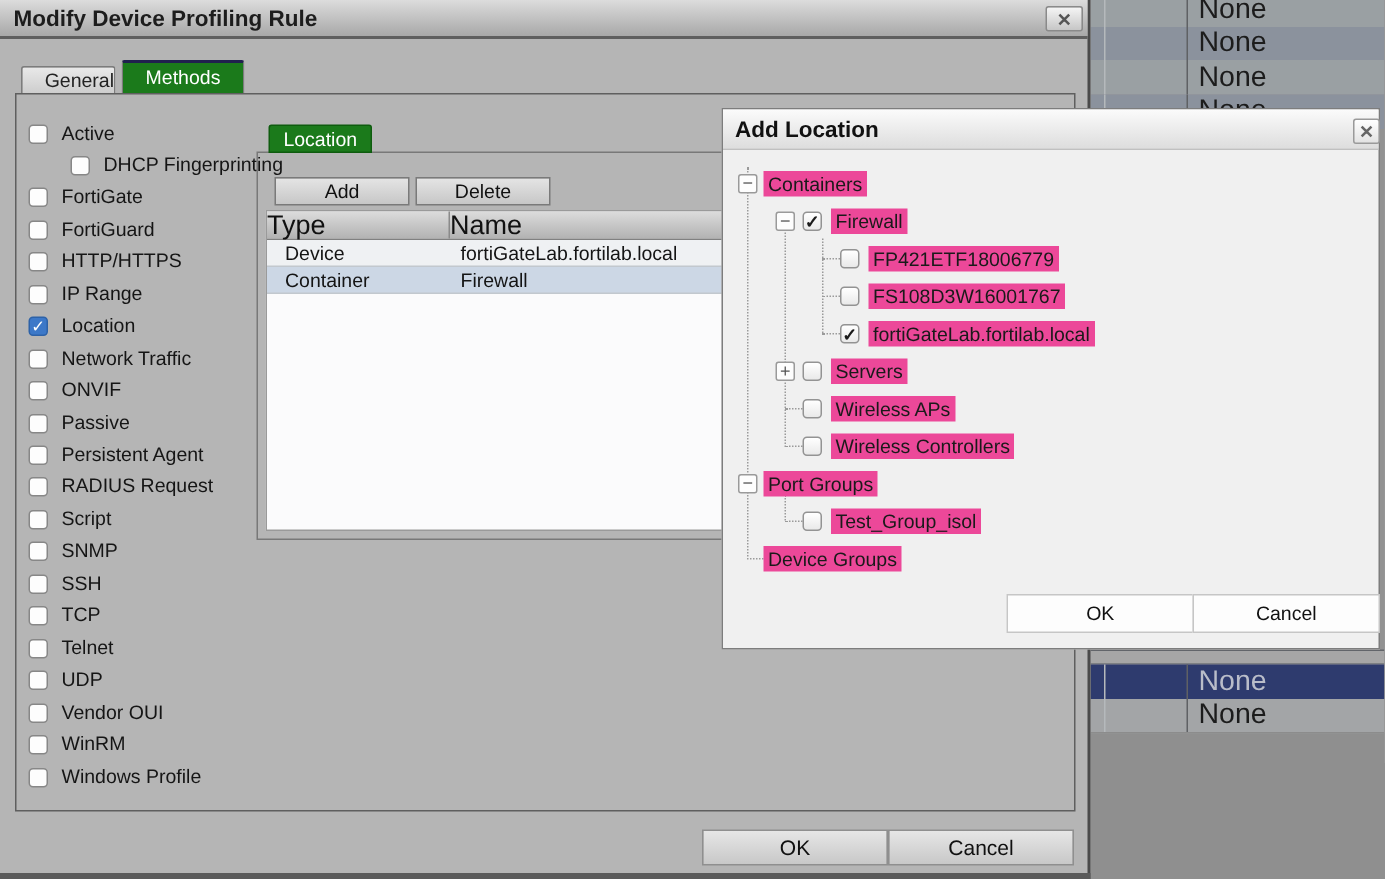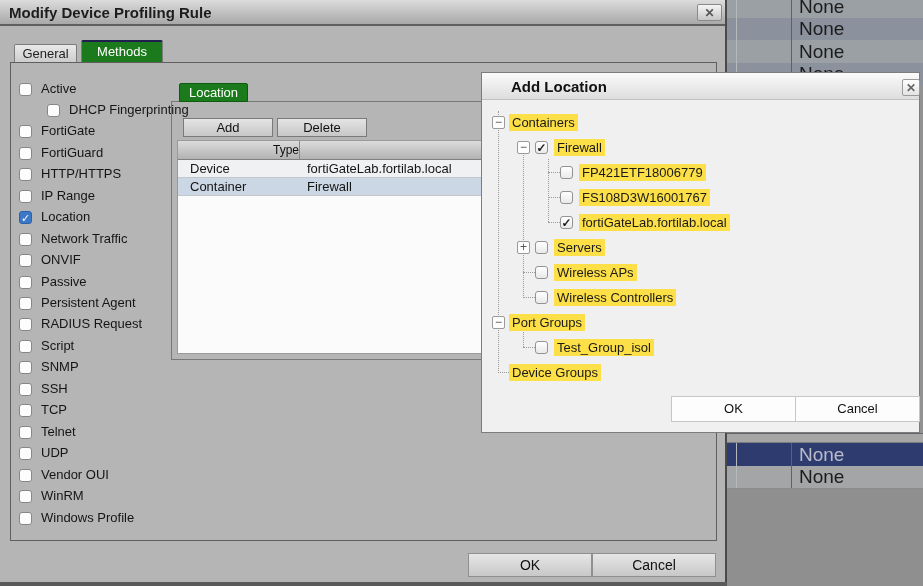--- a/index.html
+++ b/index.html
@@ -19,52 +19,52 @@
   .bg-sel{background:var(--navy_row);} .bg-sel .txt{color:#b9bdc9;}
   .bg-norm{background:#a3a5a7;border-bottom:1px solid #8c8c8c;}
   .bg-rest{position:absolute;left:0;top:489px;width:196px;height:97px;background:#8f8f8f;}
 
   
   .dialog{position:absolute;left:0;top:0;width:727px;height:586px;background:#b5b5b5;border-right:2px solid #4a4a4a;}
   .titlebar{position:absolute;left:0;top:0;width:100%;height:26px;background:linear-gradient(#dcdcdc,#a8a8a8);border-bottom:2px solid #5f5f5f;display:flex;align-items:center;}
   .titlebar .ttl{font-size:15px;font-weight:bold;color:#1d1d1d;padding-left:9px;}
   .win-close{position:absolute;left:697px;top:4px;width:25px;height:17px;background:linear-gradient(#f5f5f5,#c6c6c6);border:1px solid #8a8a8a;border-radius:2px;font-size:12px;font-weight:bold;color:#555;line-height:14px;text-align:center;padding:0;cursor:pointer;}
   .tab{position:absolute;font-size:13px;text-align:center;border:1px solid #7c7c7c;border-bottom:none;border-radius:2px 2px 0 0;}
-  .tab-plain{background:linear-gradient(#e9e9e9,#cdcdcd);color:#222;line-height:17px;}
+  .tab-plain{background:linear-gradient(#e9e9e9,#cdcdcd);color:#222;line-height:17px;text-align:right;}
   .tab-active{background:var(--accent_green);color:#fff;border-top:2px solid #20204e;line-height:19px;}
   .content-panel{position:absolute;left:10px;top:62px;width:707px;height:479px;border:1px solid #5f5f5f;}
   .method-row{position:absolute;left:8px;height:21px;display:flex;align-items:flex-end;gap:9px;white-space:nowrap;}
   .cb{width:13px;height:13px;border:1px solid #878787;border-radius:3px;background:#fdfdfd;flex:0 0 13px;font-size:11px;line-height:12px;text-align:center;color:#fff;}
   .cb-blue{background:var(--checkbox_blue);border-color:#2d62a8;}
   .method-label{font-size:13px;color:#151515;}
   .groupbox{position:absolute;left:160px;top:38px;width:544px;height:259px;border:1px solid #787878;}
   .loc-tab{position:absolute;left:168px;top:20px;width:69px;height:19px;background:var(--accent_green);border:1px solid #0e5c0e;border-radius:2px 2px 0 0;color:#fff;font-size:13px;text-align:center;line-height:18px;}
   .small-btn{position:absolute;top:55px;width:90px;height:19px;background:linear-gradient(#e4e4e4,#c7c7c7);border:1px solid #7a7a7a;font-size:13px;color:#111;text-align:center;line-height:17px;padding:0;cursor:pointer;}
   .listbox{position:absolute;left:166px;top:77px;width:466px;height:214px;background:#fbfbfc;border:1px solid #9a9a9a;}
   .tbl-head{display:flex;height:19px;background:linear-gradient(#dcdcdc,#b2b2b2);border-bottom:1px solid #808080;}
-  .tbl-head .hc{font-size:12px;color:#111;text-align:right;line-height:18px;}
+  .tbl-head .hc{font-size:18px;color:#111;text-align:left;line-height:18px;}
   .hc-type{width:122px;border-right:1px solid #8a8a8a;}
   .hc-name{flex:1;}
   .tbl-row{display:flex;height:18px;font-size:13px;color:#141414;border-bottom:1px solid #c2c8ce;}
   .tbl-row .c1{width:122px;padding-left:12px;line-height:17px;}
   .tbl-row .c2{flex:1;padding-left:7px;line-height:17px;}
   .row-sel{background:var(--selected_row);}
   .row-norm{background:#eff1f3;}
   .dlg-footer-btn{position:absolute;top:553px;width:124px;height:24px;background:linear-gradient(#e6e6e6,#c8c8c8);border:1px solid #8f8f8f;font-size:14px;color:#111;text-align:center;line-height:22px;padding:0;cursor:pointer;}
   .dlg-bottom-edge{position:absolute;left:0;top:582px;width:727px;height:4px;background:#5a5a5a;}
 
   
   .modal{position:absolute;left:481px;top:72px;width:439px;height:361px;background:#f0f0f0;border:1px solid #7d7d7d;}
   .modal-header{position:absolute;left:0;top:0;width:100%;height:27px;background:linear-gradient(#fbfbfb,#dddddd);border-bottom:1px solid #c0c0c0;display:flex;align-items:center;}
-  .modal-header .ttl{font-size:15px;font-weight:bold;color:#111;padding-left:29px;}
+  .modal-header .ttl{font-size:15px;font-weight:bold;color:#111;padding-left:8px;}
   .modal-close{position:absolute;left:420px;top:6px;width:18px;height:17px;background:linear-gradient(#ffffff,#e3e3e3);border:1px solid #9a9a9a;border-radius:2px;font-size:12px;font-weight:bold;color:#666;line-height:14px;text-align:center;padding:0;cursor:pointer;}
   .tree-row{position:absolute;left:0;width:439px;height:25px;}
   .tree-row .exp{position:absolute;top:6px;width:13px;height:13px;background:#fdfdfd;border:1px solid #9a9a9a;border-radius:2px;font-size:12px;line-height:11px;text-align:center;color:#555;cursor:pointer;}
   .tree-row .tcb{position:absolute;top:6px;width:13px;height:13px;background:linear-gradient(#ffffff,#e9e9e9);border:1px solid #939393;border-radius:3px;font-size:12px;font-weight:bold;line-height:12px;text-align:center;color:#1a1a1a;cursor:pointer;}
-  .tree-row .lbl{position:absolute;top:4px;background:#fde047;padding:1px 3px;font-size:13px;color:#1a1a1a;white-space:nowrap;}
+  .tree-row .lbl{position:absolute;top:4px;background:#ec4899;padding:1px 3px;font-size:13px;color:#1a1a1a;white-space:nowrap;}
   .vline{position:absolute;width:0;border-left:1px dotted #9a9a9a;}
   .stub{position:absolute;height:0;border-top:1px dotted #9a9a9a;}
   .modal-btn{position:absolute;top:323px;width:125px;height:26px;background:#fdfdfd;border:1px solid #c6c6c6;font-size:13px;color:#111;text-align:center;line-height:24px;padding:0;cursor:pointer;}
 </style>
 </head>
 <body>
 
 <div class="stage">
 
   <div class="bg-right">

